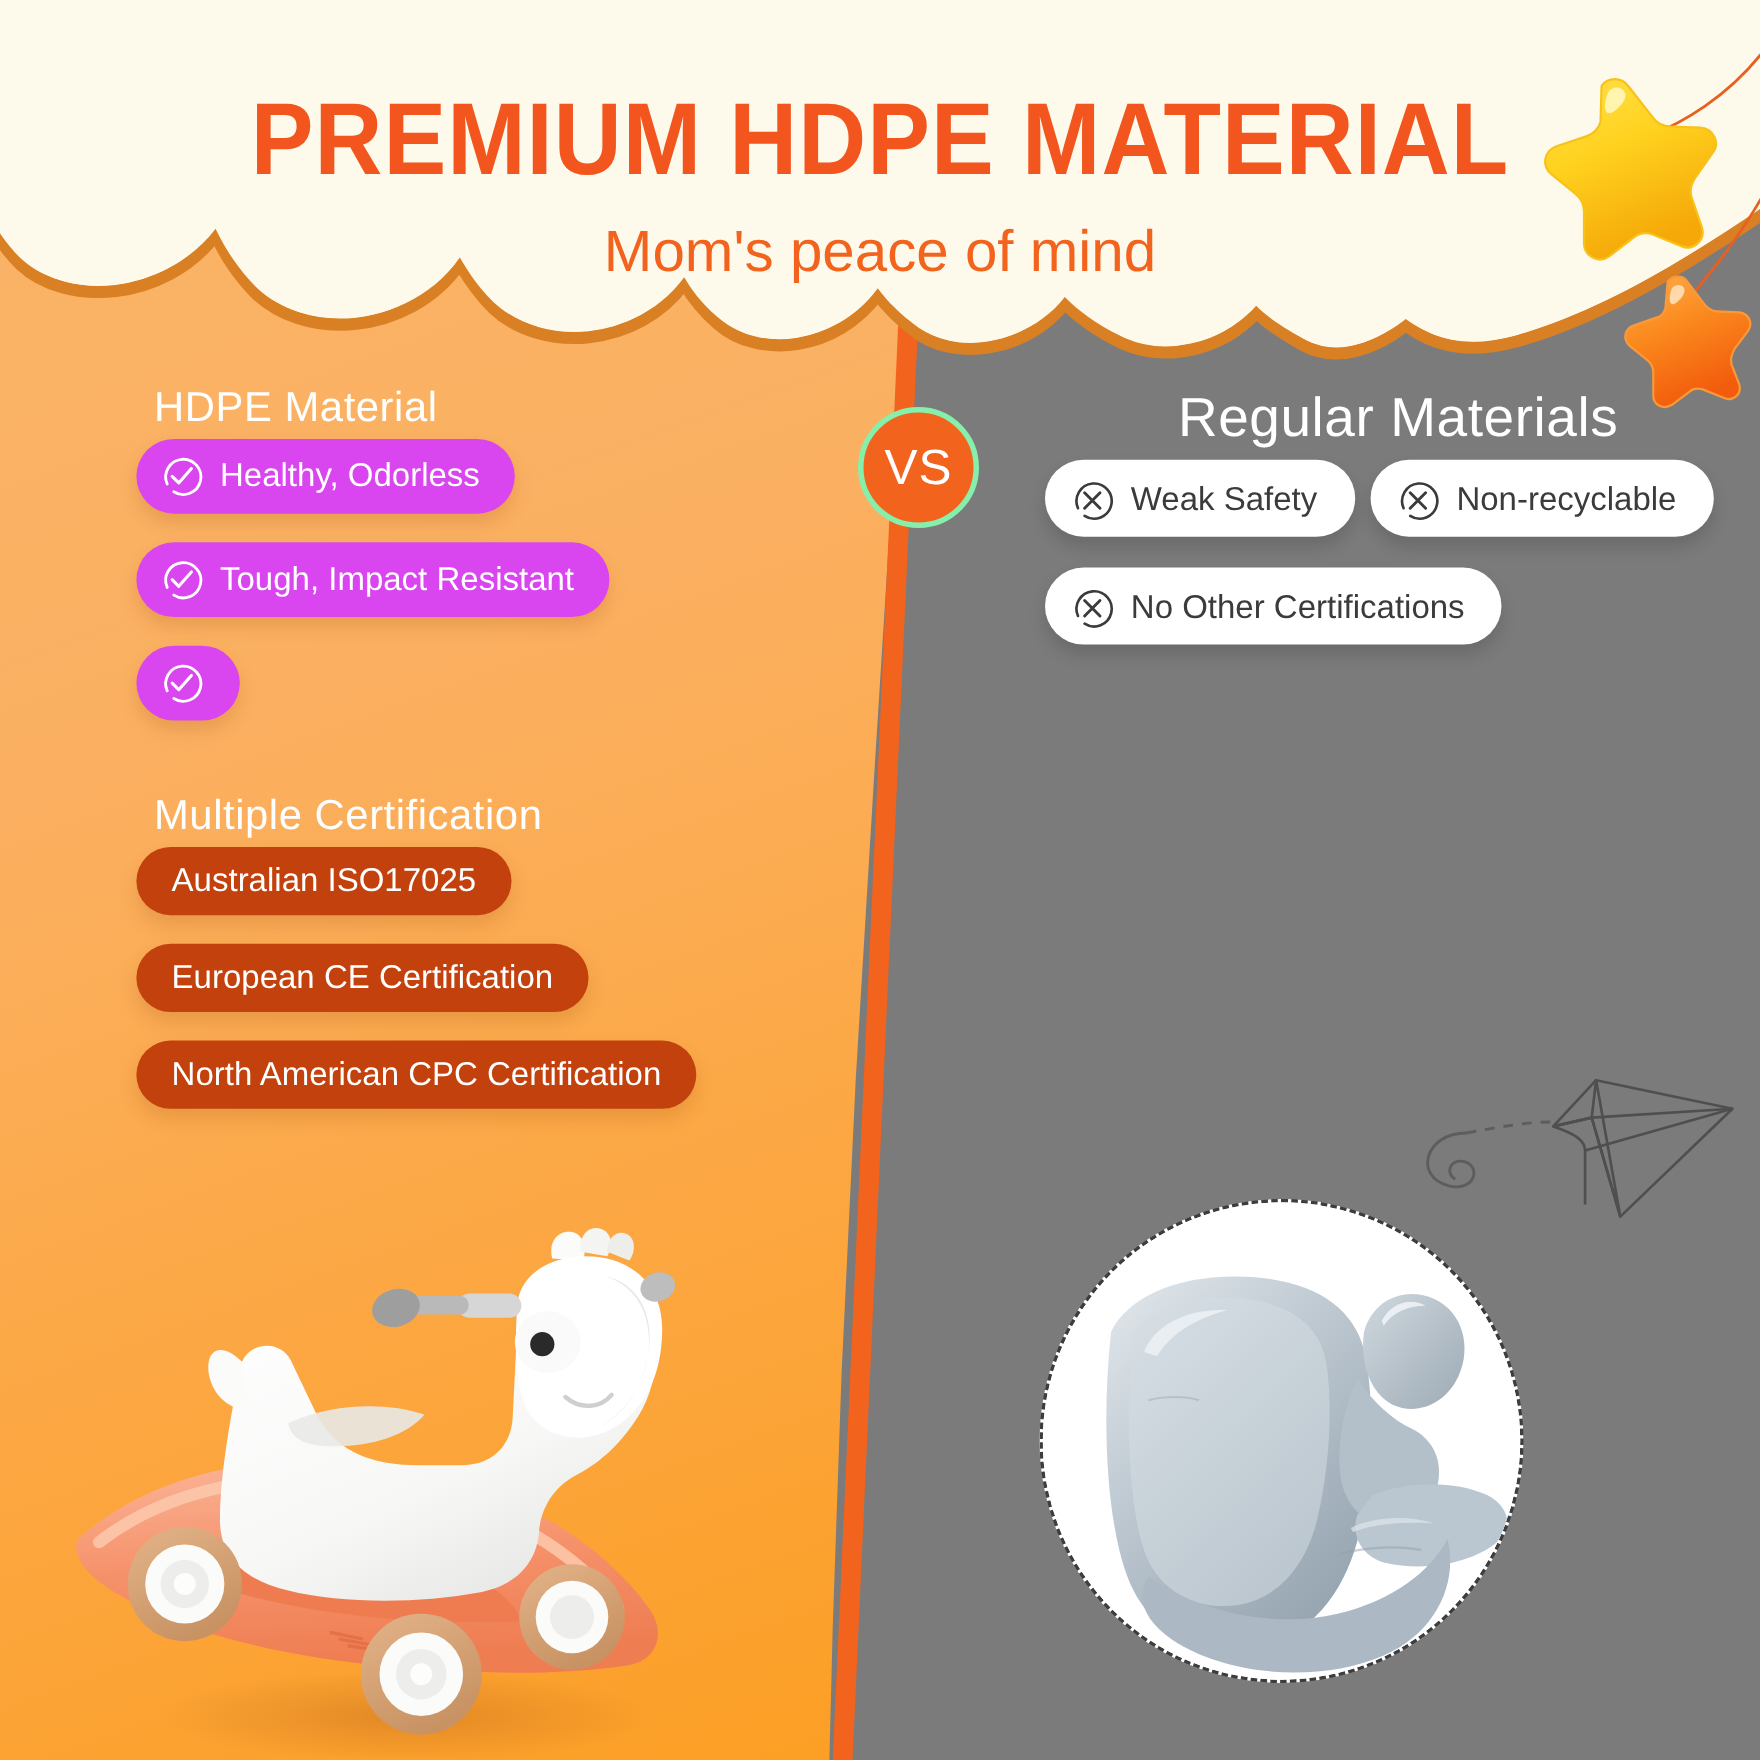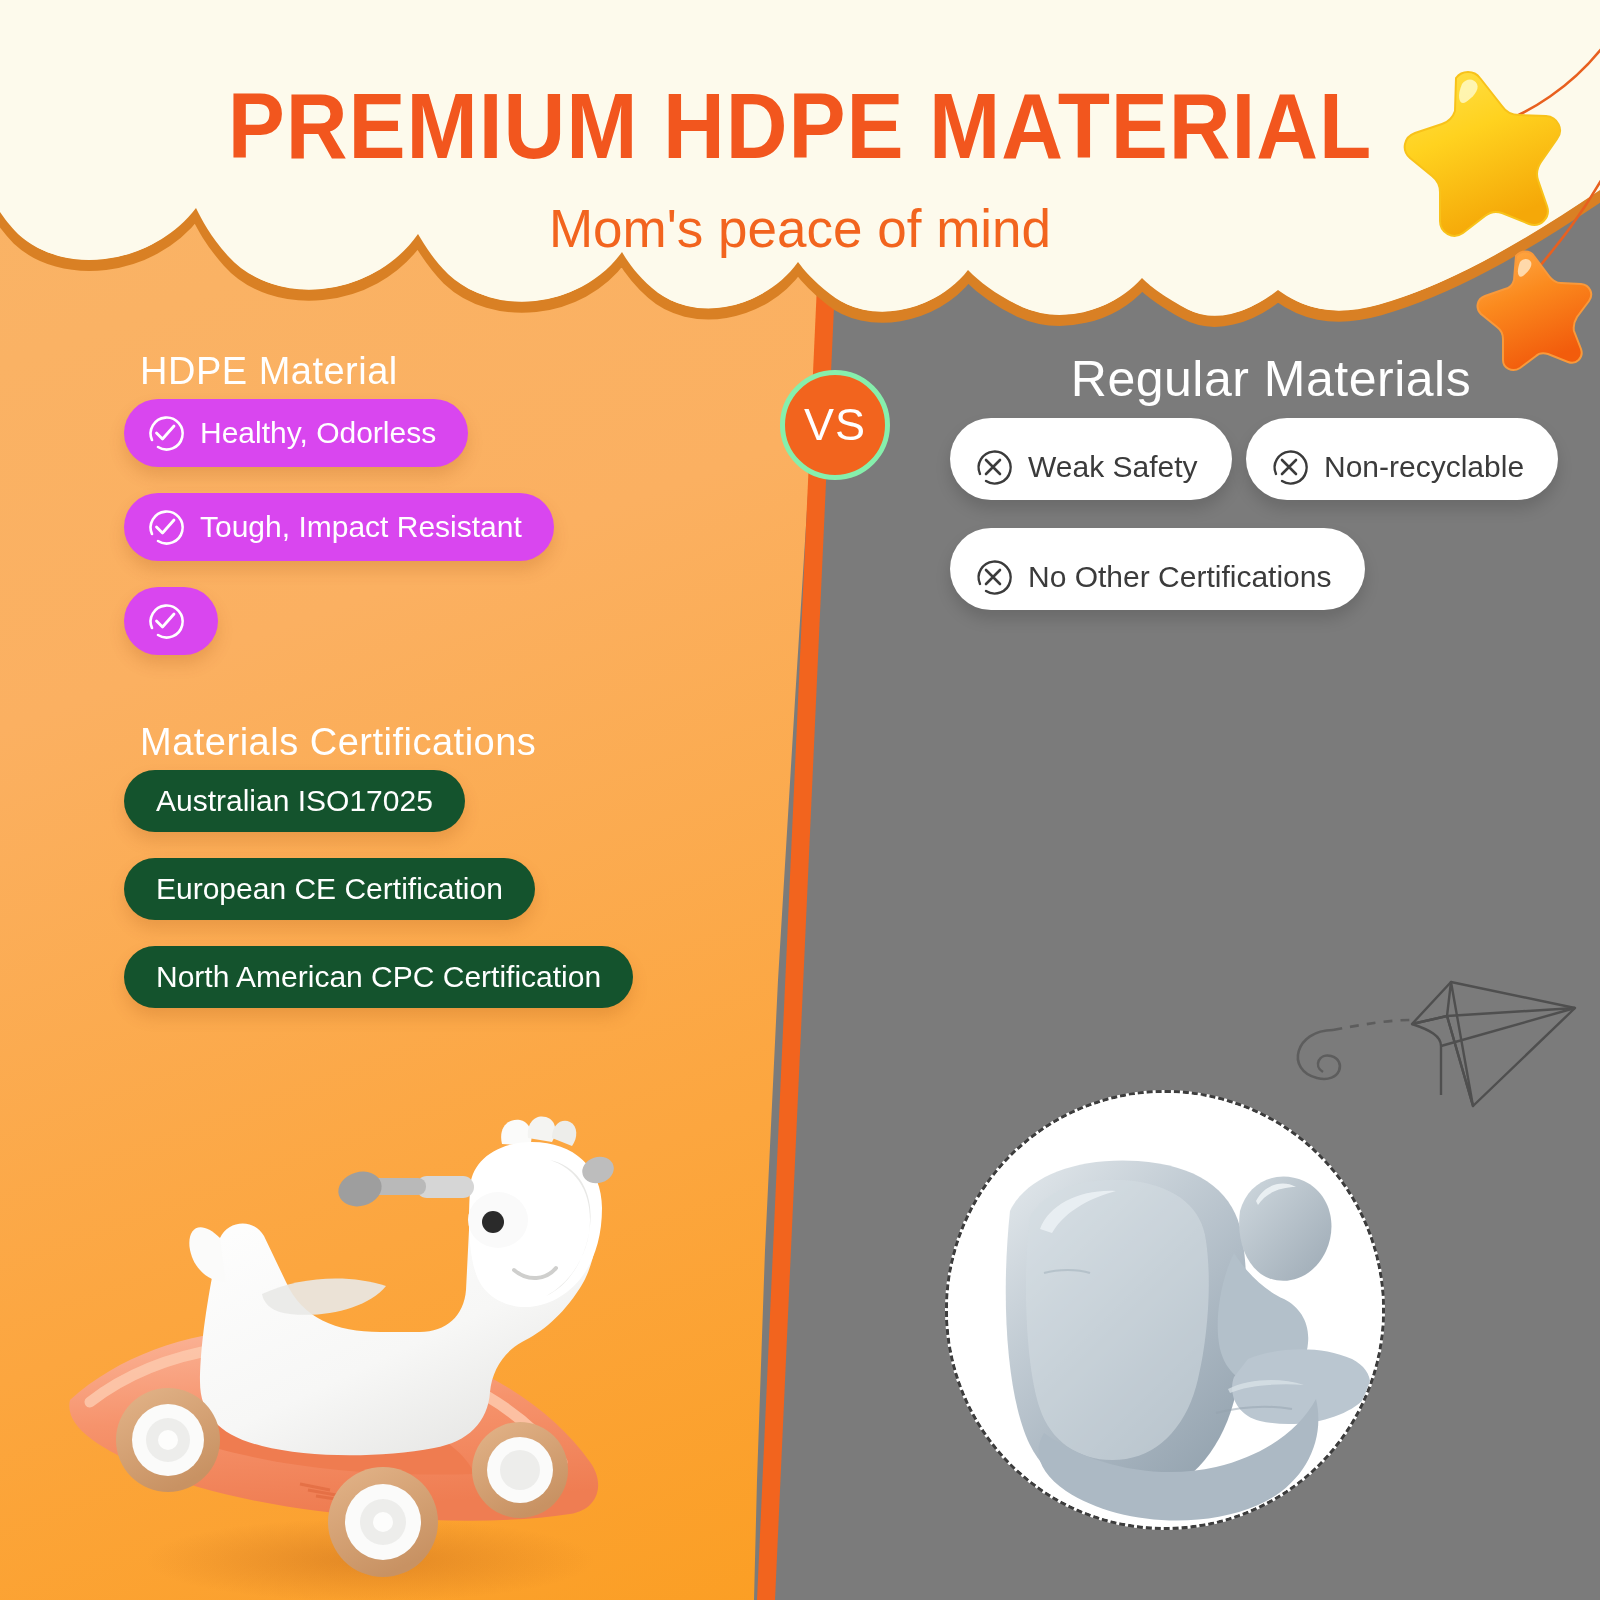--- a/index.html
+++ b/index.html
@@ -71,31 +71,31 @@
   
   .pill-feat {
     background:#d946ef; color:#fff;
     padding:13px 32px 13px 20px; margin:0 0 26px 124px;
     box-shadow:0 9px 16px rgba(140,60,0,0.17);
     font-size:30px;
   }
   .pill-feat .lbl { white-space:nowrap; }
   
   .pill-cert {
-    background:#14532d; color:#fff;
+    background:#c2410c; color:#fff;
     padding:14px 32px; margin:0 0 26px 124px;
     box-shadow:0 9px 16px rgba(140,60,0,0.17);
     font-size:30px;
   }
   .pill-cert .lbl { white-space:nowrap; }
 
   
   .pill-neg {
     background:#ffffff; color:#3b3b3b;
-    padding:28px 34px 12px 22px; margin:0 0 28px 10px;
+    padding:16px 34px 12px 22px; margin:0 0 28px 10px;
     box-shadow:0 9px 16px rgba(0,0,0,0.14);
     font-size:30px; align-items:center;
   }
   .pill-neg .lbl { white-space:pre-line; line-height:1.14; }
 
   .icon-svg { flex:0 0 auto; display:block; }
 
   
   .vs-badge {
     position:absolute; left:780px; top:370px; width:110px; height:110px;
@@ -240,21 +240,21 @@
         <span class="lbl">Tough, Impact Resistant</span>
       </li>
       <li class="pill pill-feat">
         <svg class="icon-svg" width="42" height="42" viewBox="0 0 42 42">
           <path d="M8 28 A16 16 0 1 1 14 35" fill="none" stroke="#fff" stroke-width="2.6" stroke-linecap="round"></path>
           <path d="M12.5 21 L18.5 27 L30 14" fill="none" stroke="#fff" stroke-width="2.8" stroke-linecap="round" stroke-linejoin="round"></path>
         </svg>
       </li>
     </ul>
 
-    <div class="h-left h-cert">Materials Certifications</div>
+    <div class="h-left h-cert">Multiple Certification</div>
 
     <ul class="pill-list">
       <li class="pill pill-cert">
         <span class="lbl">Australian ISO17025</span>
       </li>
       <li class="pill pill-cert">
         <span class="lbl">European CE Certification</span>
       </li>
       <li class="pill pill-cert">
         <span class="lbl">North American CPC Certification</span>

